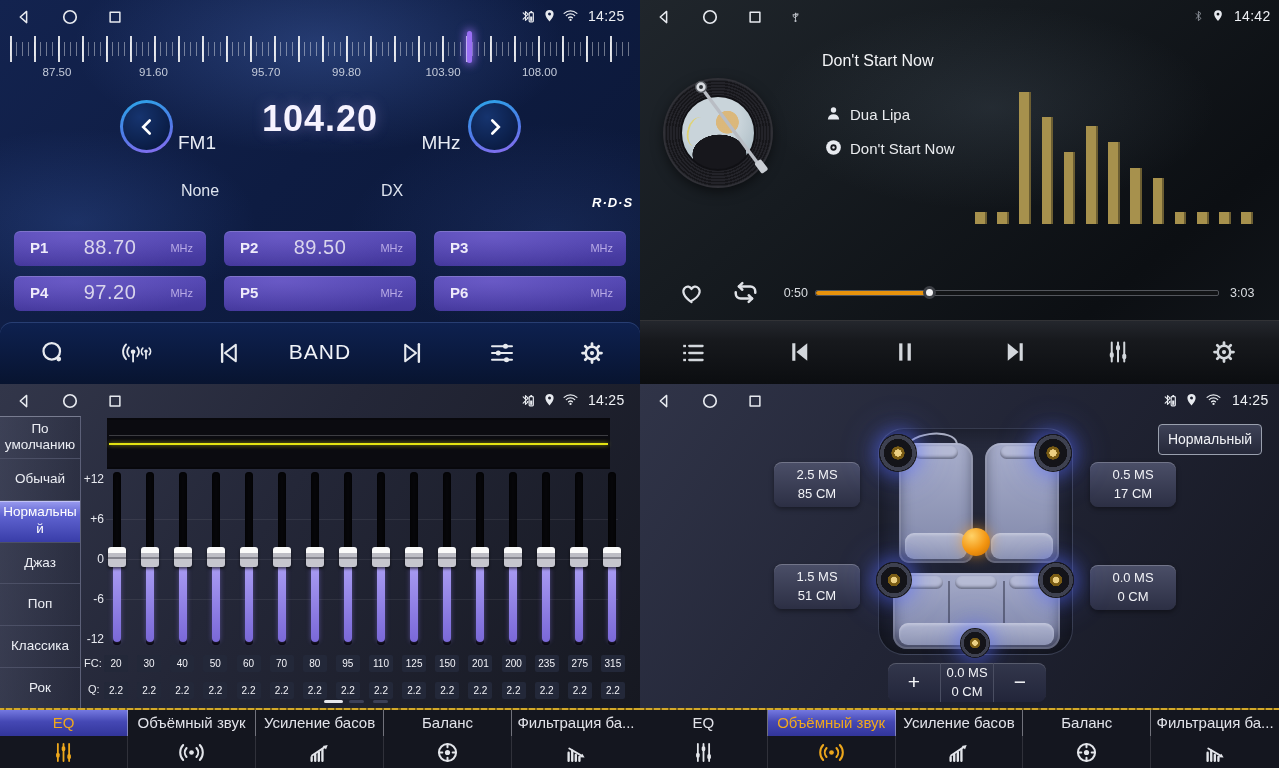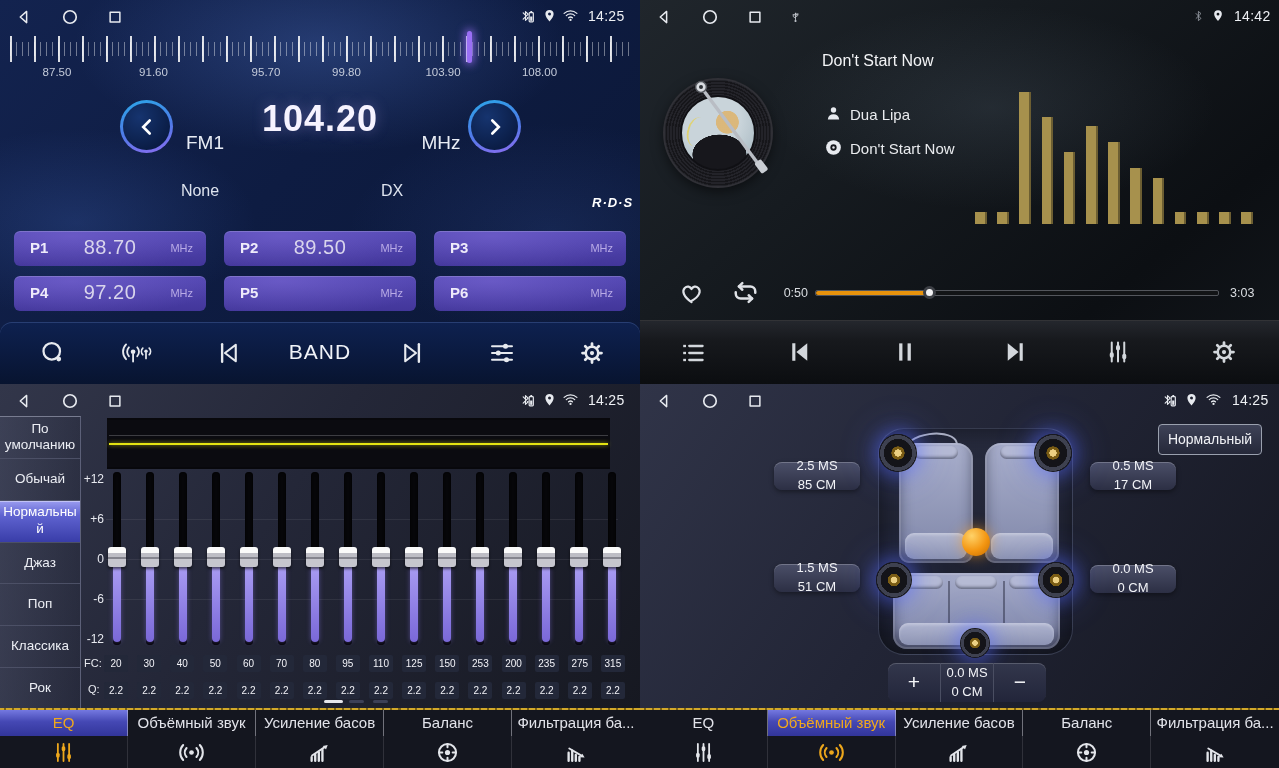--- a/index.html
+++ b/index.html
@@ -118,21 +118,21 @@
   .eq-handle{position:absolute;left:4px;top:75px;width:18px;height:20px;border-radius:3px;cursor:grab;
     background:linear-gradient(180deg,#fafafa 0 32%,#bdbdc5 32% 48%,#84848e 48% 62%,#c6c6ce 62% 100%);
     box-shadow:0 2px 3px rgba(0,0,0,.6);}
   .valrow{position:absolute;left:104px;width:521px;display:flex;justify-content:space-between;}
   .valbox{width:24px;height:17px;line-height:17px;text-align:center;font-size:10px;color:#f2f2f7;
     background:#232839;border-radius:2px;cursor:pointer;}
   .valrow-label{position:absolute;font-size:11px;color:#e8eaf0;}
   .page-dash{position:absolute;top:316px;height:3px;border-radius:2px;}
 
   
-  .delay-btn{position:absolute;width:86px;height:28px;border-radius:8px;cursor:pointer;
+  .delay-btn{position:absolute;width:86px;height:45px;border-radius:8px;cursor:pointer;
     background:linear-gradient(180deg,#4b4f68 0%,#2c2f44 100%);box-shadow:inset 0 1px 0 rgba(255,255,255,.22),0 2px 5px rgba(0,0,0,.4);
     display:flex;flex-direction:column;align-items:center;justify-content:center;font-size:13px;line-height:1.45;color:#f2f3f7;}
   #sur-preset-btn{position:absolute;left:518px;top:40px;width:104px;height:31px;border-radius:4px;cursor:pointer;
     background:linear-gradient(180deg,#3e4257,#252839);border:1px solid #9aa0ae;box-sizing:border-box;
     text-align:center;line-height:29px;font-size:14px;color:#f1f2f6;}
   #car-panel{position:absolute;left:238px;top:44px;width:195px;height:227px;border-radius:26px;
     background:linear-gradient(180deg,#272b3e,#1a1d2b);border:1px solid rgba(130,140,170,.28);box-sizing:border-box;
     box-shadow:inset 0 0 24px rgba(0,0,0,.5);}
   .seat{position:absolute;border-radius:16px 16px 10px 10px;
     background:linear-gradient(180deg,#a9afcc 0%,#7f86a8 100%);
@@ -210,21 +210,21 @@
       <span class="freq-label" style="left: 509.5px;">108.00</span>
     </div>
 
   <div class="navbtn" style="left:120px;top:100px">
     <div class="navbtn-in">
       <svg viewBox="0 0 24 24">
           <path d="M14.5 6 8.5 12l6 6" fill="none" stroke="#fff" stroke-width="2.4" stroke-linecap="round"></path>
         </svg>
     </div>
   </div>
-  <div class="radio-sub" style="left:178px;top:132px;width:46px;text-align:right">FM1</div>
+  <div class="radio-sub" style="left:178px;top:132px;width:46px;text-align:left">FM1</div>
   <div id="radio-freq">104.20</div>
   <div class="radio-sub" style="left:418px;top:132px;width:46px;text-align:center">MHz</div>
   <div class="navbtn" style="left:468px;top:100px">
     <div class="navbtn-in">
       <svg viewBox="0 0 24 24">
           <path d="M9.5 6l6 6-6 6" fill="none" stroke="#fff" stroke-width="2.4" stroke-linecap="round"></path>
         </svg>
     </div>
   </div>
   <div class="radio-sub2" style="left:160px;top:182px;width:80px;text-align:center">None</div>
@@ -599,21 +599,21 @@
       <div class="valbox">30</div>
       <div class="valbox">40</div>
       <div class="valbox">50</div>
       <div class="valbox">60</div>
       <div class="valbox">70</div>
       <div class="valbox">80</div>
       <div class="valbox">95</div>
       <div class="valbox">110</div>
       <div class="valbox">125</div>
       <div class="valbox">150</div>
-      <div class="valbox">253</div>
+      <div class="valbox">201</div>
       <div class="valbox">200</div>
       <div class="valbox">235</div>
       <div class="valbox">275</div>
       <div class="valbox">315</div>
     </div>
   <div class="valrow-label" style="left:88px;top:299px">Q:</div>
   <div class="valrow" id="q-row" style="top:298px">
       <div class="valbox">2.2</div>
       <div class="valbox">2.2</div>
       <div class="valbox">2.2</div>

